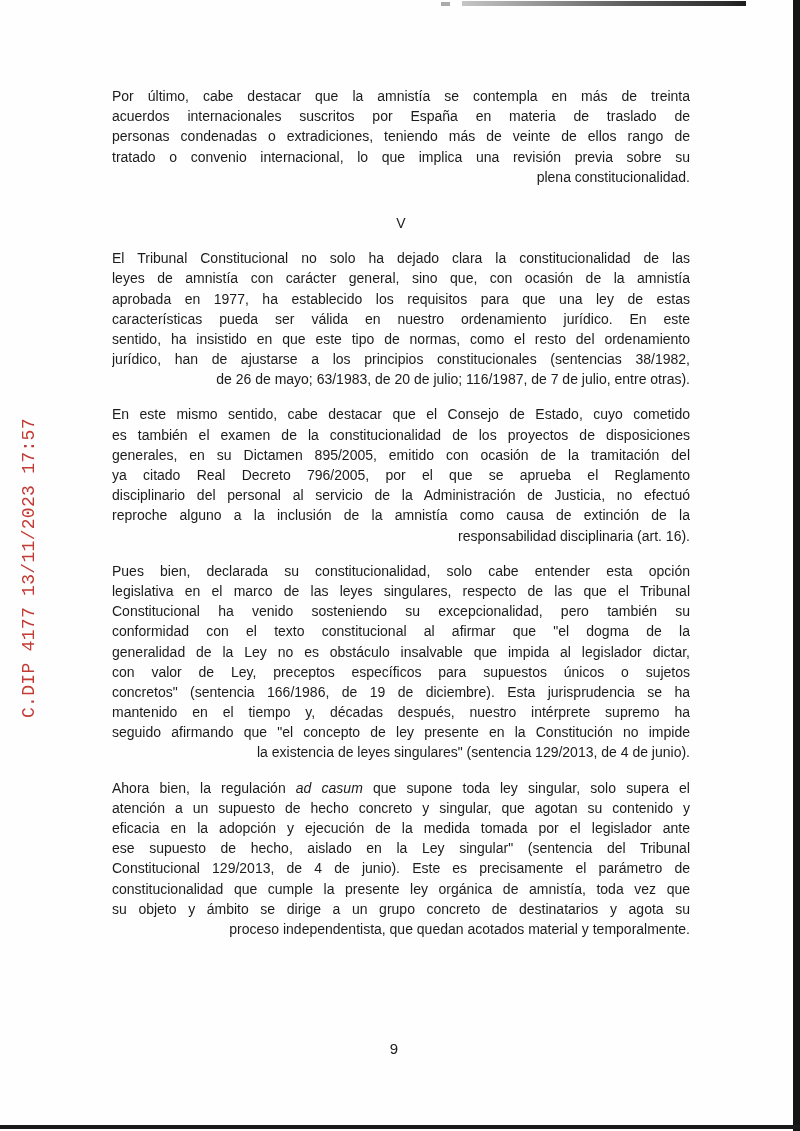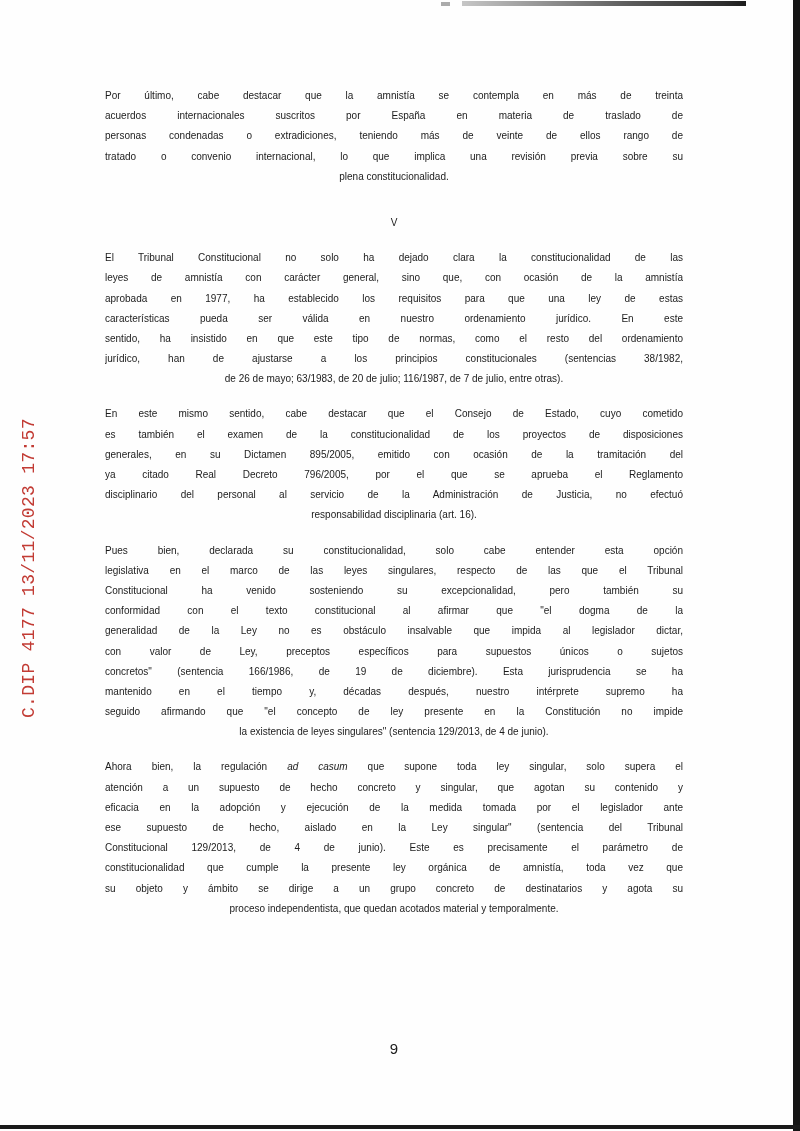--- a/index.html
+++ b/index.html
@@ -33,41 +33,41 @@
     white-space: nowrap;
     font-family: "Liberation Mono", monospace;
     font-size: 18px;
     letter-spacing: 0.3px;
     color: #c23b34;
   }
 
   
   .column {
     position: absolute;
-    left: 105px;
+    left: 112px;
     top: 86px;
     width: 578px;
-    font-size: 10px;
+    font-size: 14px;
   }
   .para { margin: 0 0 15px 0; }
   .line {
     height: 20.2px;
     line-height: 20.2px;
     text-align: justify;
     overflow: hidden;
   }
   .line:not(.last)::after {
     content: "";
     display: inline-block;
     width: 100%;
     height: 0;
     line-height: 0;
     vertical-align: top;
   }
-  .line.last { text-align: center; }
+  .line.last { text-align: right; }
   .heading {
     margin: 26px 0 15px 0;
     height: 20.2px;
     line-height: 20.2px;
     text-align: center;
   }
   .page-number {
     position: absolute;
     left: 105px;
     top: 1040px;
@@ -107,20 +107,21 @@
         <div class="line">sentido, ha insistido en que este tipo de normas, como el resto del ordenamiento</div>
         <div class="line">jurídico, han de ajustarse a los principios constitucionales (sentencias 38/1982,</div>
         <div class="line last">de 26 de mayo; 63/1983, de 20 de julio; 116/1987, de 7 de julio, entre otras).</div>
       </div>
     <div class="para">
         <div class="line">En este mismo sentido, cabe destacar que el Consejo de Estado, cuyo cometido</div>
         <div class="line">es también el examen de la constitucionalidad de los proyectos de disposiciones</div>
         <div class="line">generales, en su Dictamen 895/2005, emitido con ocasión de la tramitación del</div>
         <div class="line">ya citado Real Decreto 796/2005, por el que se aprueba el Reglamento</div>
         <div class="line">disciplinario del personal al servicio de la Administración de Justicia, no efectuó</div>
+        <div class="line">reproche alguno a la inclusión de la amnistía como causa de extinción de la</div>
         <div class="line last">responsabilidad disciplinaria (art. 16).</div>
       </div>
     <div class="para">
         <div class="line">Pues bien, declarada su constitucionalidad, solo cabe entender esta opción</div>
         <div class="line">legislativa en el marco de las leyes singulares, respecto de las que el Tribunal</div>
         <div class="line">Constitucional ha venido sosteniendo su excepcionalidad, pero también su</div>
         <div class="line">conformidad con el texto constitucional al afirmar que "el dogma de la</div>
         <div class="line">generalidad de la Ley no es obstáculo insalvable que impida al legislador dictar,</div>
         <div class="line">con valor de Ley, preceptos específicos para supuestos únicos o sujetos</div>
         <div class="line">concretos" (sentencia 166/1986, de 19 de diciembre). Esta jurisprudencia se ha</div>

